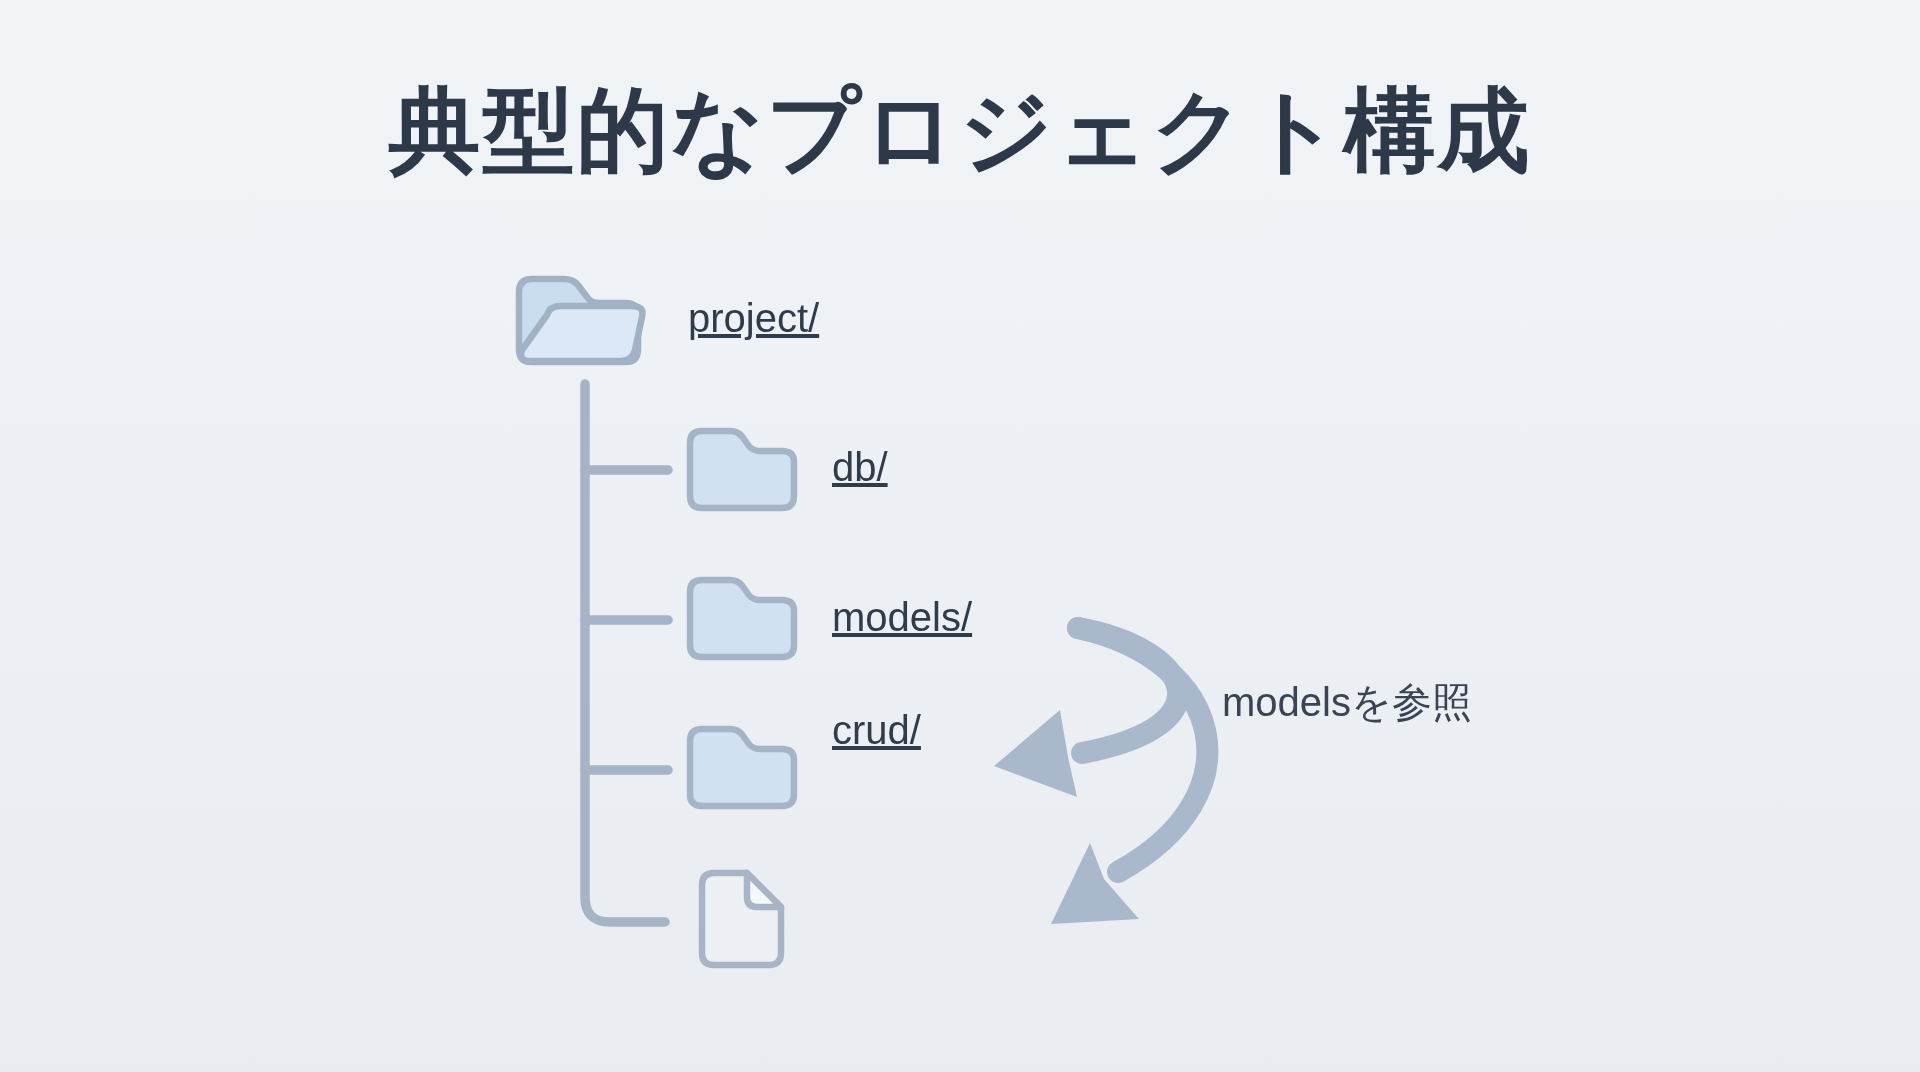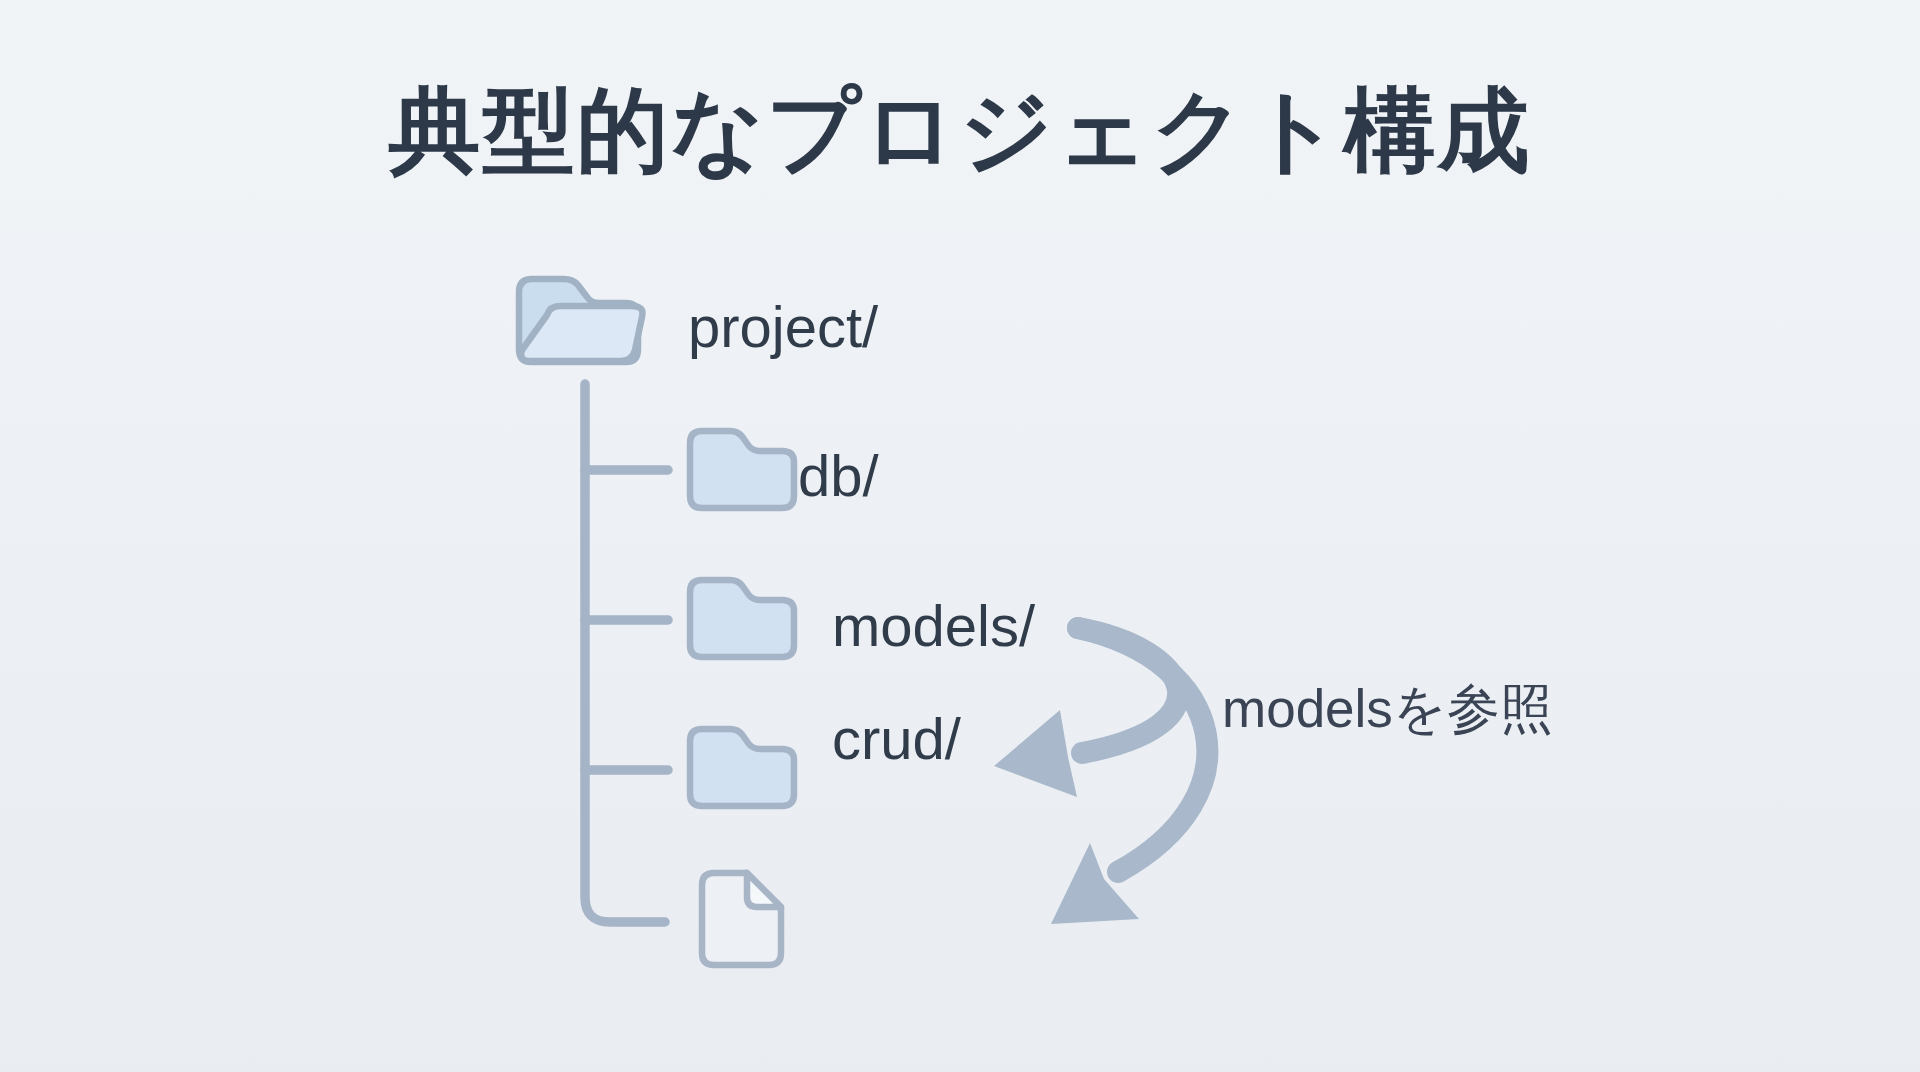--- a/index.html
+++ b/index.html
@@ -30,36 +30,37 @@
     text-align: center;
     font-size: 92px;
     line-height: 1;
     font-weight: 800;
     letter-spacing: 2px;
     color: #2d3948;
     white-space: nowrap;
   }
   .node-label {
     position: absolute;
-    font-size: 58px;
+    font-size: 40px;
     line-height: 1;
     font-weight: 500;
     color: #313c4b;
     white-space: nowrap;
+    text-decoration: underline;
   }
   .label-project { left: 688px; top: 298px; }
-  .label-db      { left: 798px; top: 447px; }
+  .label-db      { left: 832px; top: 447px; }
   .label-models  { left: 832px; top: 597px; }
   .label-crud    { left: 832px; top: 710px; }
   .label-main    { left: 829px; top: 899px; }
   .arrow-annotation {
     position: absolute;
     left: 1222px;
     top: 682px;
-    font-size: 53px;
+    font-size: 40px;
     line-height: 1;
     font-weight: 500;
     color: #3a4454;
     white-space: nowrap;
   }
 </style>
 </head>
 <body>
 
 <div class="stage">

